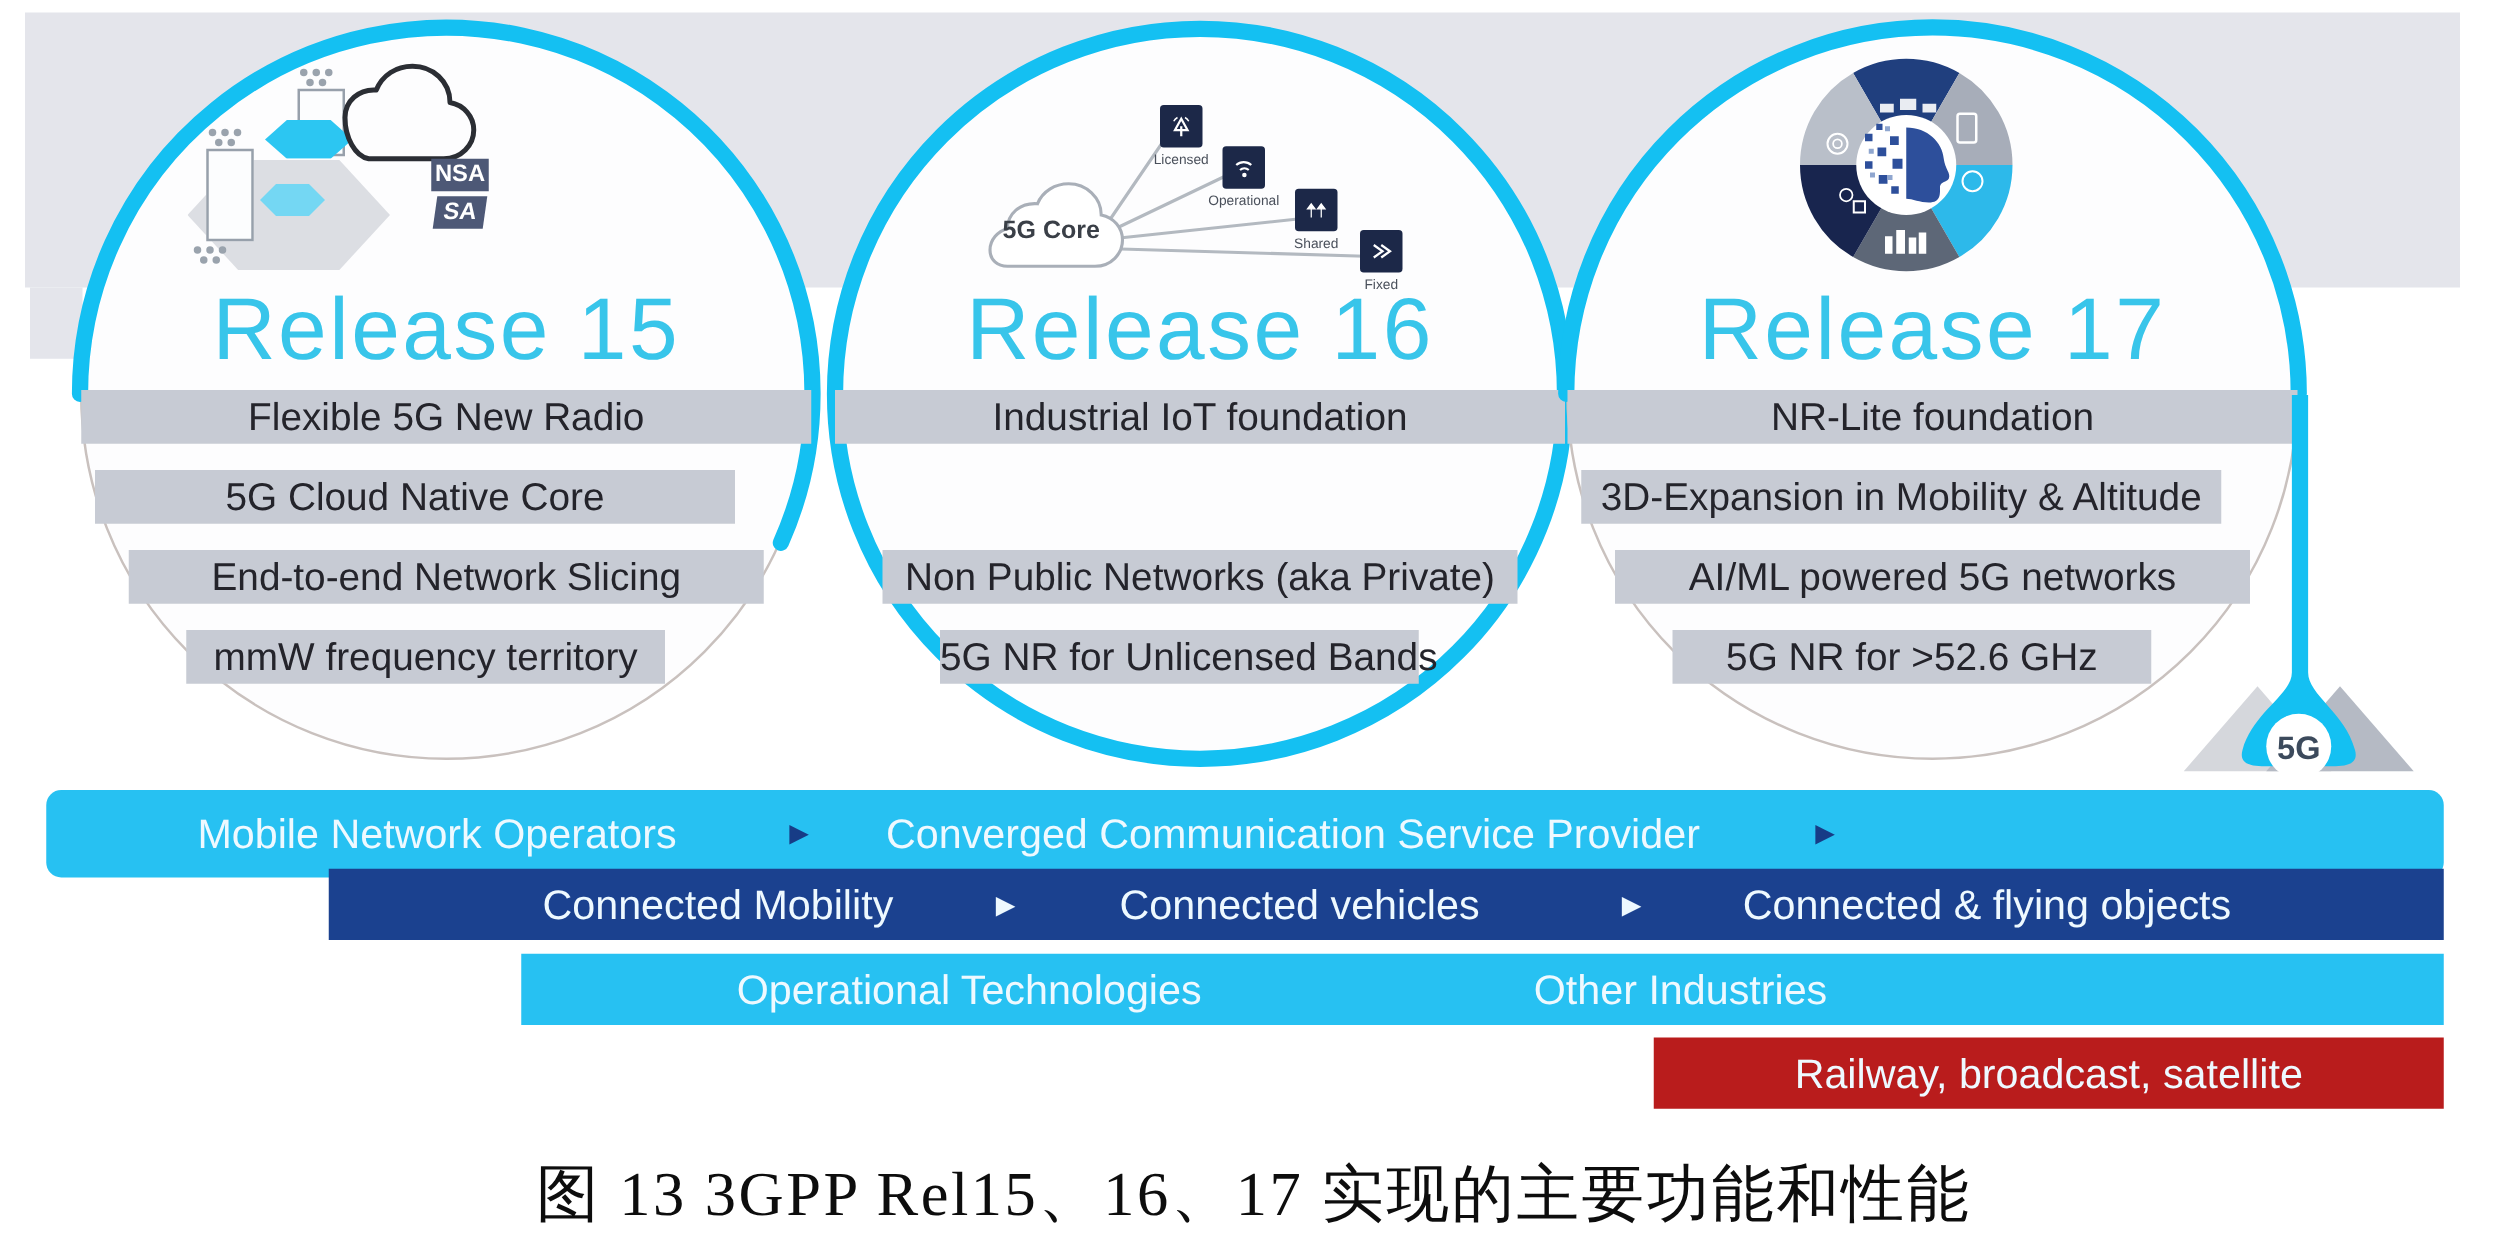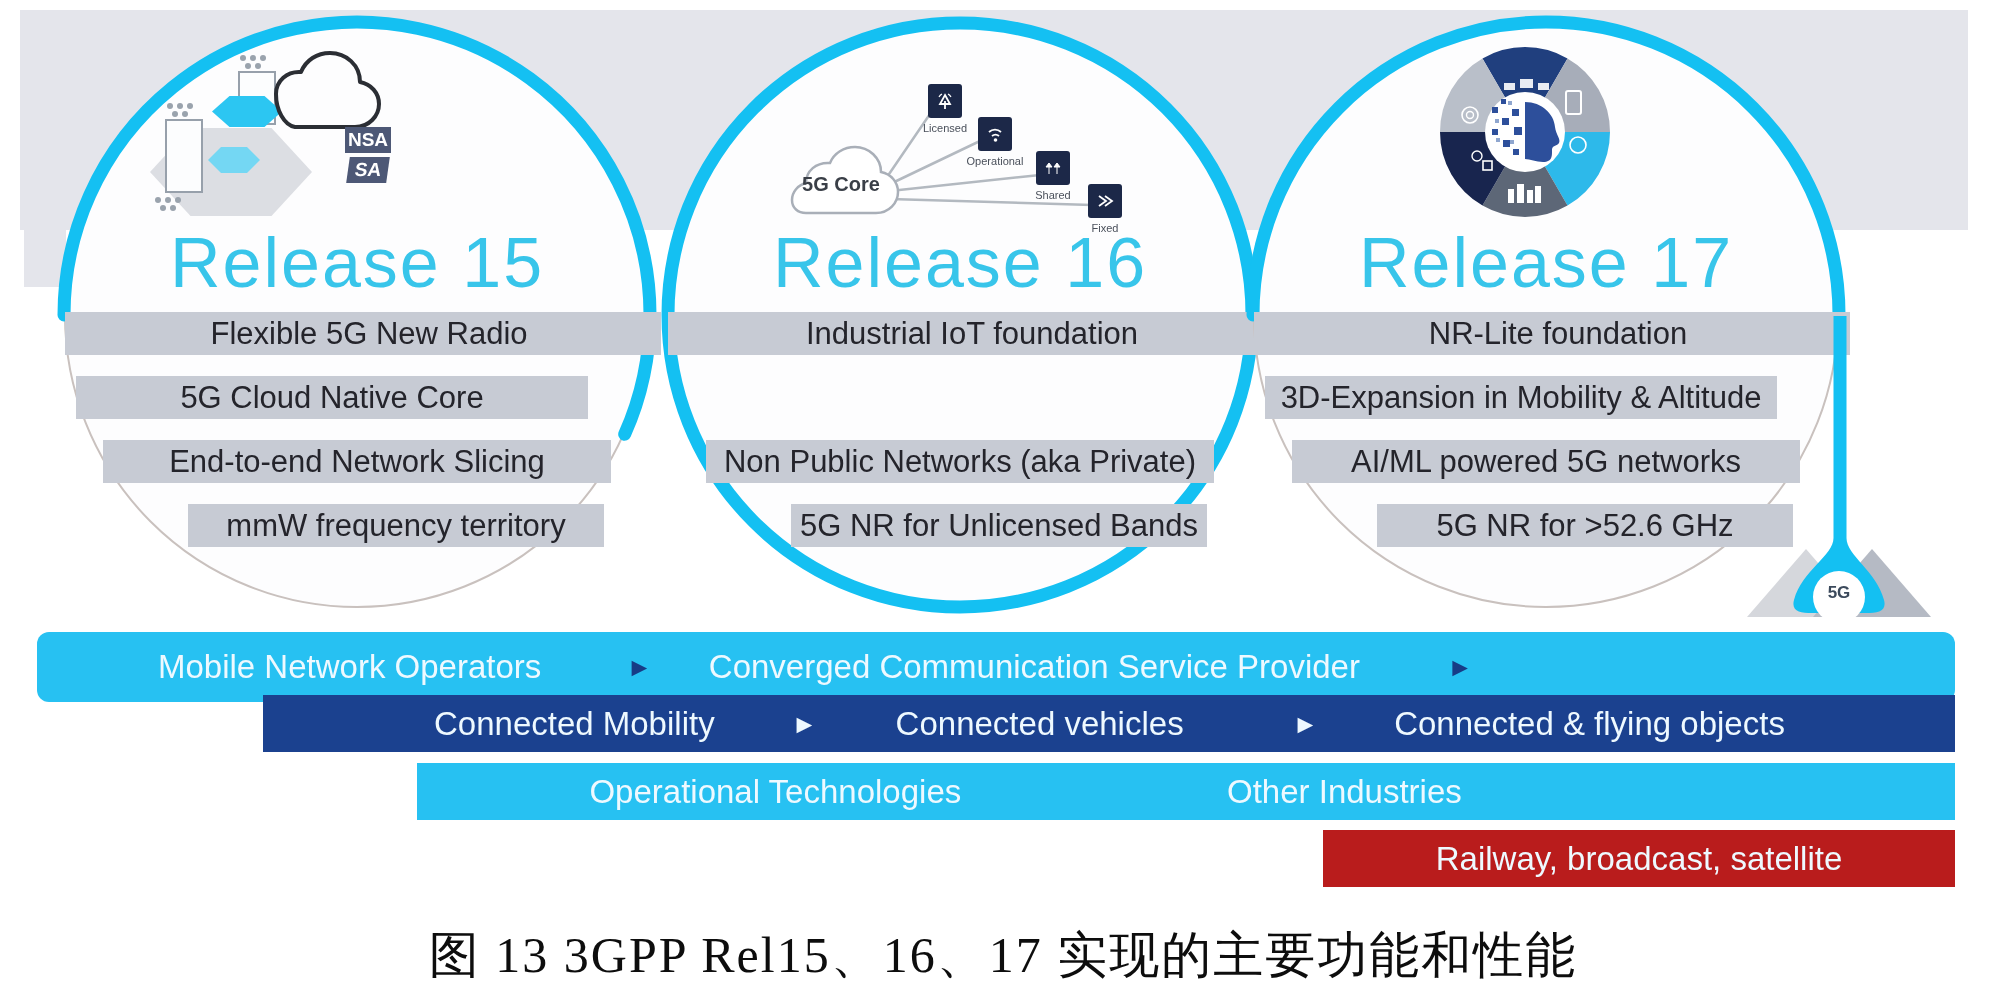--- a/index.html
+++ b/index.html
@@ -10,24 +10,24 @@
   .topband-tab{position:absolute;left:24px;top:230px;width:42px;height:57px;background:#e4e5eb;}
 
   
   .circle{position:absolute;top:15px;width:600px;height:600px;}
   .c1{left:57px;} .c2{left:660px;} .c3{left:1246px;}
   .ring{position:absolute;left:0;top:0;width:600px;height:600px;}
   .rel-title{position:absolute;left:0;top:208px;width:100%;text-align:center;
              font-size:70px;letter-spacing:2px;color:#38c5ea;font-weight:400;white-space:nowrap;}
   .frow{position:absolute;background:#c7cbd4;height:43px;line-height:43px;text-align:center;
         font-size:31px;color:#24242b;white-space:nowrap;}
-  .frow.r1{top:297px;left:8px;width:584px;padding-left:12px;}
+  .frow.r1{top:297px;left:8px;width:584px;}
   .frow.r2{top:361px;left:19px;width:512px;}
   .frow.r3{top:425px;left:46px;width:508px;}
-  .frow.r4{top:489px;left:92px;width:416px;margin-left:39px;}
+  .frow.r4{top:489px;left:92px;width:383px;}
 
   
   .hex{position:absolute;clip-path:polygon(25% 0%,75% 0%,100% 50%,75% 100%,25% 100%,0% 50%);}
   .hex-platform{left:93px;top:113px;width:162px;height:88px;background:#dcdee3;}
   .hex-cyan{left:155px;top:81px;width:70px;height:31px;background:#2cc6f2;}
   .hex-lightcyan{left:151px;top:132px;width:52px;height:26px;background:#74d7f3;}
   .tower{position:absolute;background:#fcfdfe;border:2px solid #97a0ab;}
   .tower.t1{left:181px;top:56px;width:34px;height:50px;}
   .tower.t2{left:108px;top:104px;width:34px;height:70px;}
   .drones{position:absolute;width:6px;height:6px;border-radius:50%;background:#9aa3ad;
@@ -50,21 +50,21 @@
   .ibar-b{left:263px;top:695px;width:1692px;height:57px;background:#1b418f;}
   .ibar-c{left:417px;top:763px;width:1538px;height:57px;background:#27c1f2;text-align:center;}
   .ibar-d{left:1323px;top:830px;width:632px;height:57px;background:#b91c1c;
           display:flex;align-items:center;justify-content:center;}
   .ib{position:absolute;top:50%;transform:translate(-50%,-50%);white-space:nowrap;}
   .ib-arrow{position:absolute;top:50%;transform:translate(-50%,-50%);font-size:26px;}
   .arrow-navy{color:#173c86;} .arrow-white{color:#eef9ff;}
 
   
   .droplet-label{position:absolute;left:1809px;top:583px;width:60px;text-align:center;
-                 font-size:17px;font-weight:bold;color:#3c4a5c;}
+                 font-size:26px;font-weight:bold;color:#3c4a5c;}
 
   
   .caption{position:absolute;left:0;top:922px;width:100%;text-align:center;font-size:50px;
            color:#0d0d0d;font-family:"Liberation Serif","DejaVu Serif",serif;letter-spacing:2px;}
 
   .overlay{position:absolute;left:0;top:0;width:2006px;height:1006px;pointer-events:none;}
 </style>
 </head>
 <body>
 

